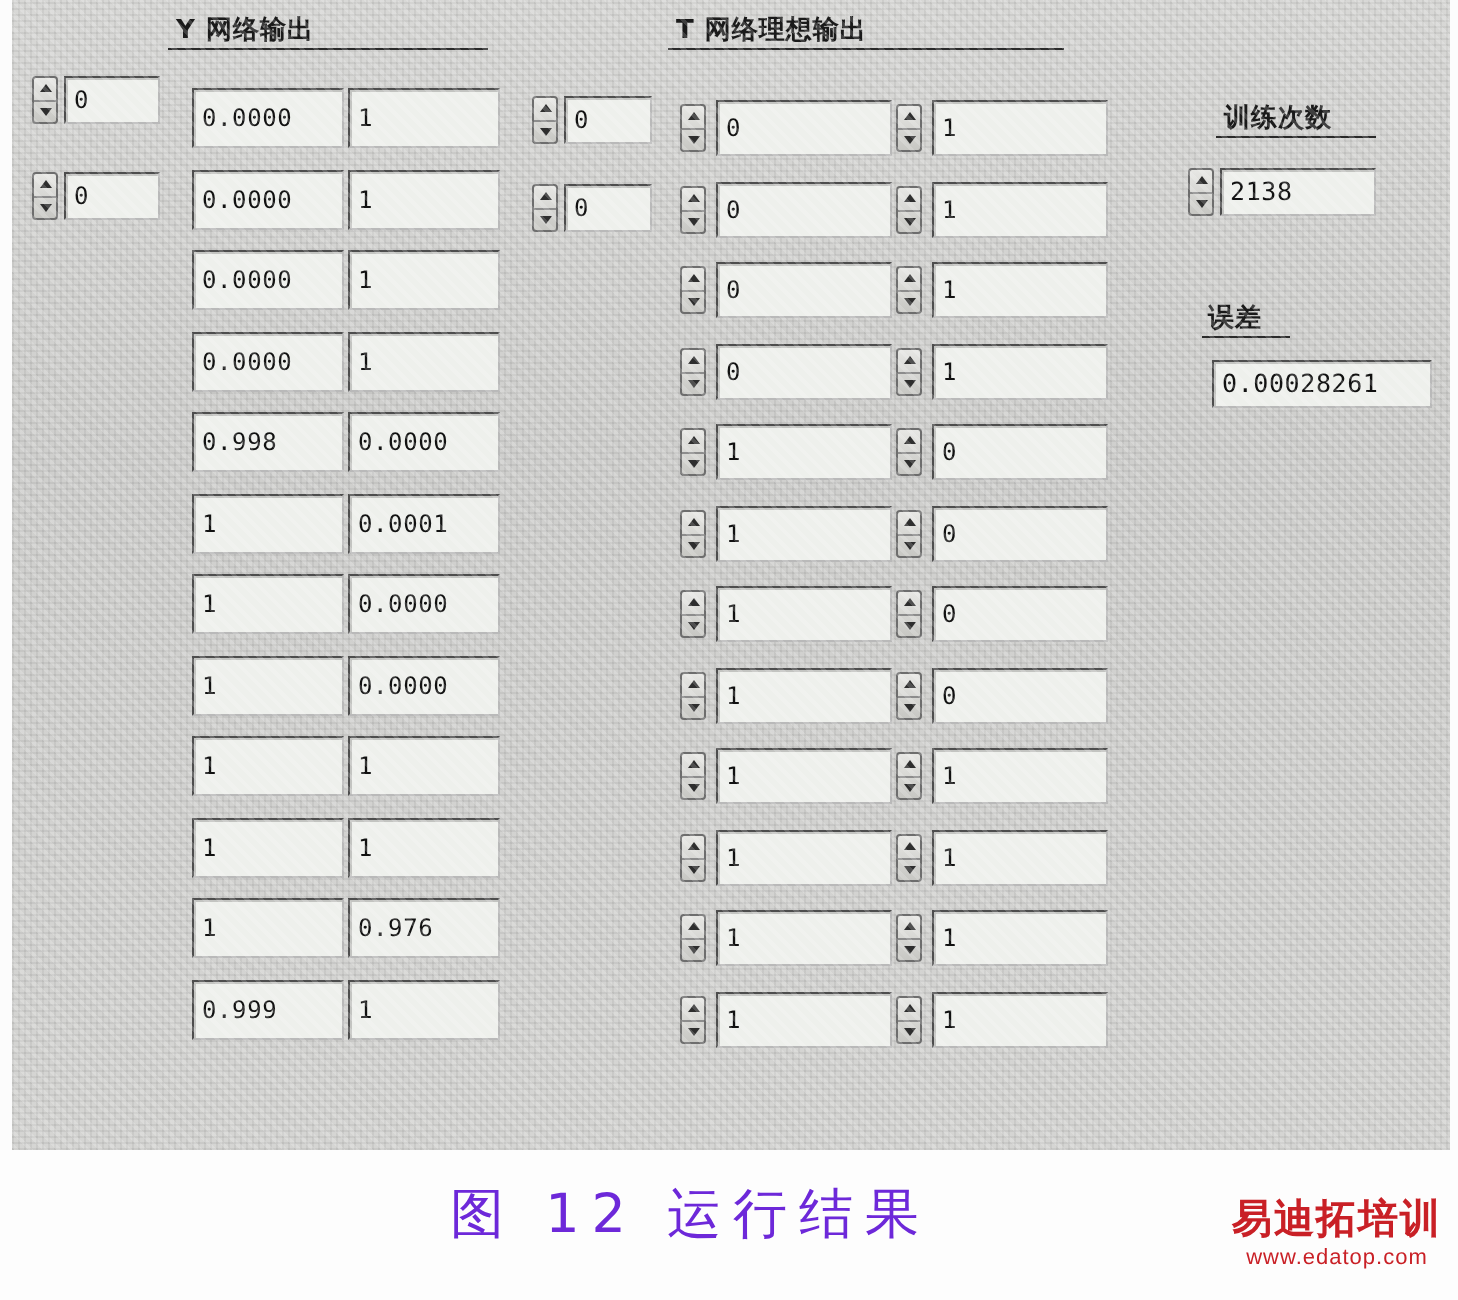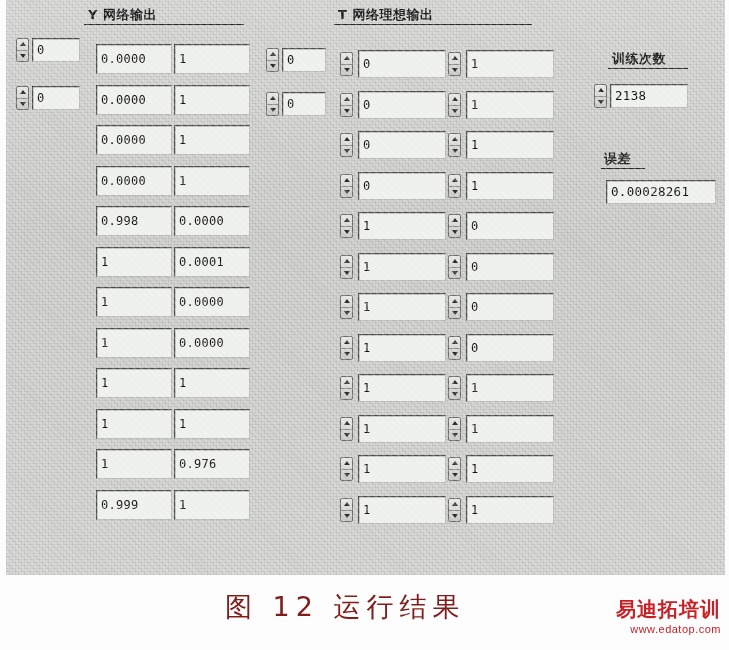--- a/index.html
+++ b/index.html
@@ -80,26 +80,26 @@
   }
   .spin .up i{border-bottom:4px solid #2e2e2e;}
   .spin .dn i{border-top:4px solid #2e2e2e;}
 
   #caption{
     position:absolute;left:0;top:575px;width:729px;height:75px;
     background:#fdfdfd;
   }
   #caption .txt{
     position:absolute;left:225px;top:14px;
-    font-size:27px;letter-spacing:6px;color:#7f1d1d;
+    font-size:27px;letter-spacing:6px;color:#6d28d9;
     font-family:"DejaVu Sans","Liberation Sans",sans-serif;
   }
   #wm{
     position:absolute;right:8px;top:596px;
-    text-align:right;
+    text-align:center;
   }
   #wm .big{
     font-size:20px;font-weight:bold;color:#c92026;letter-spacing:1px;
     font-family:"DejaVu Sans","Liberation Sans",sans-serif;
   }
   #wm .small{
     font-size:11px;color:#c92026;letter-spacing:0.5px;
     font-family:"Liberation Sans",sans-serif;
   }
   

